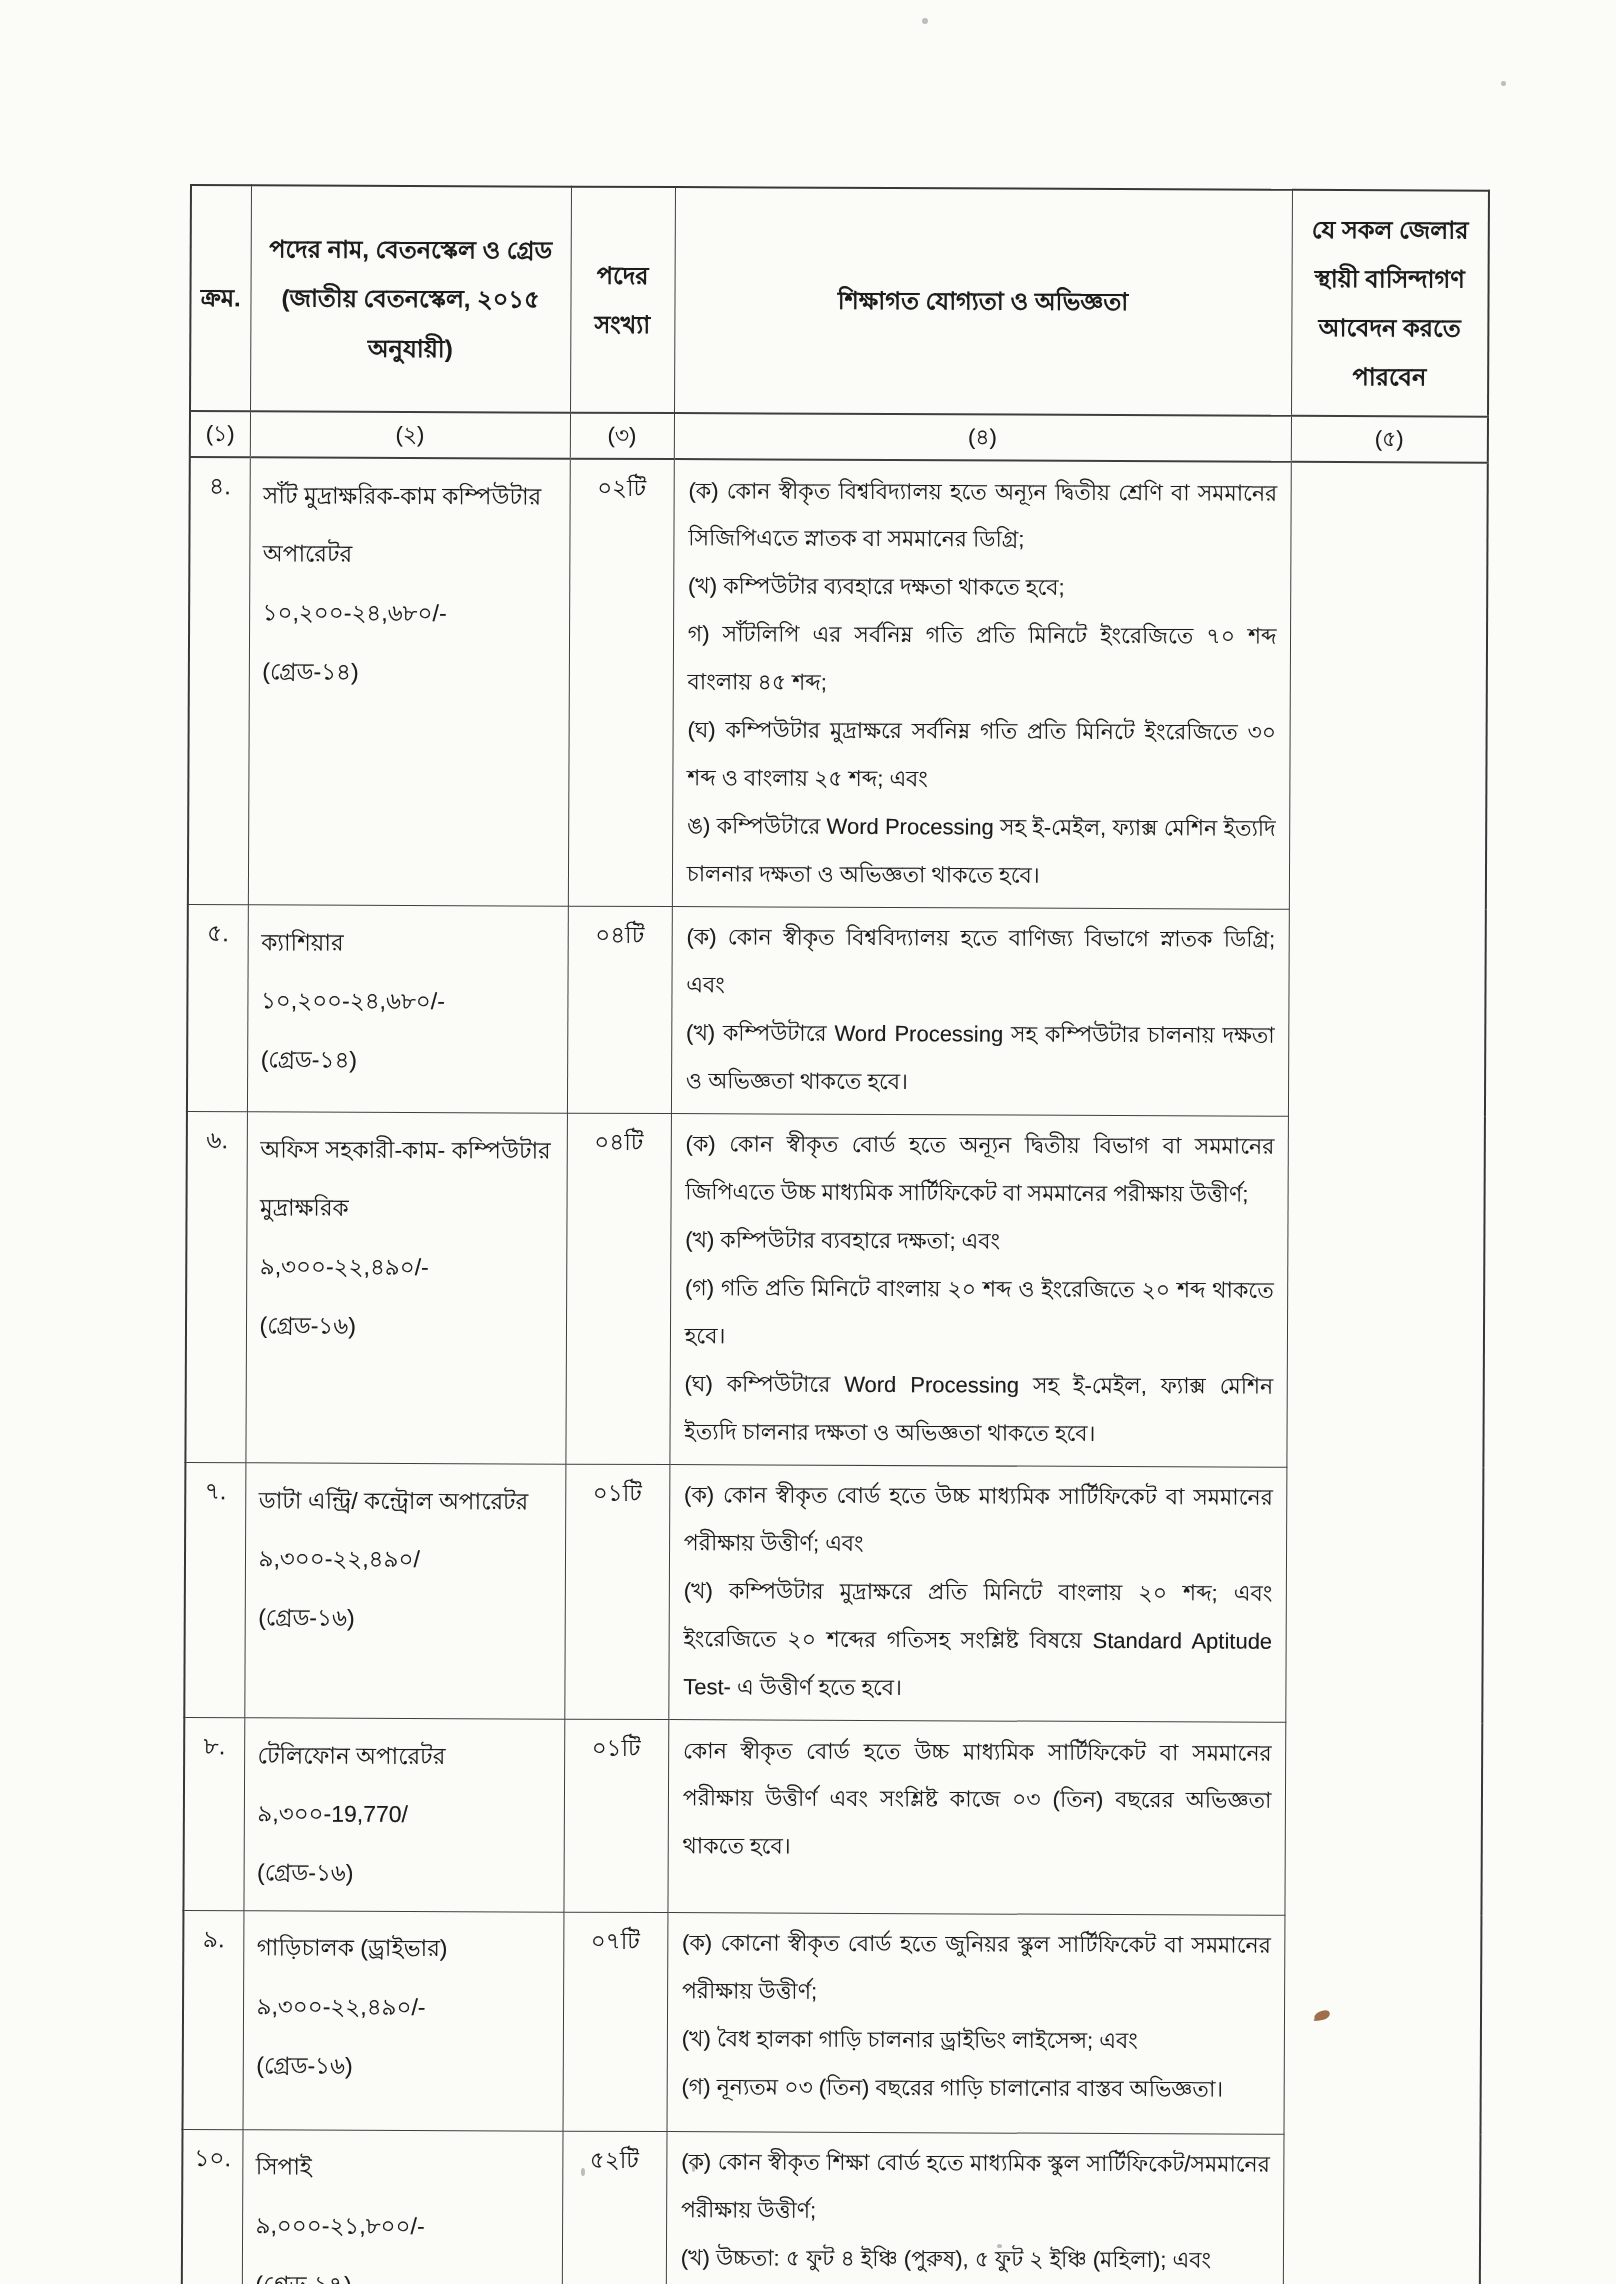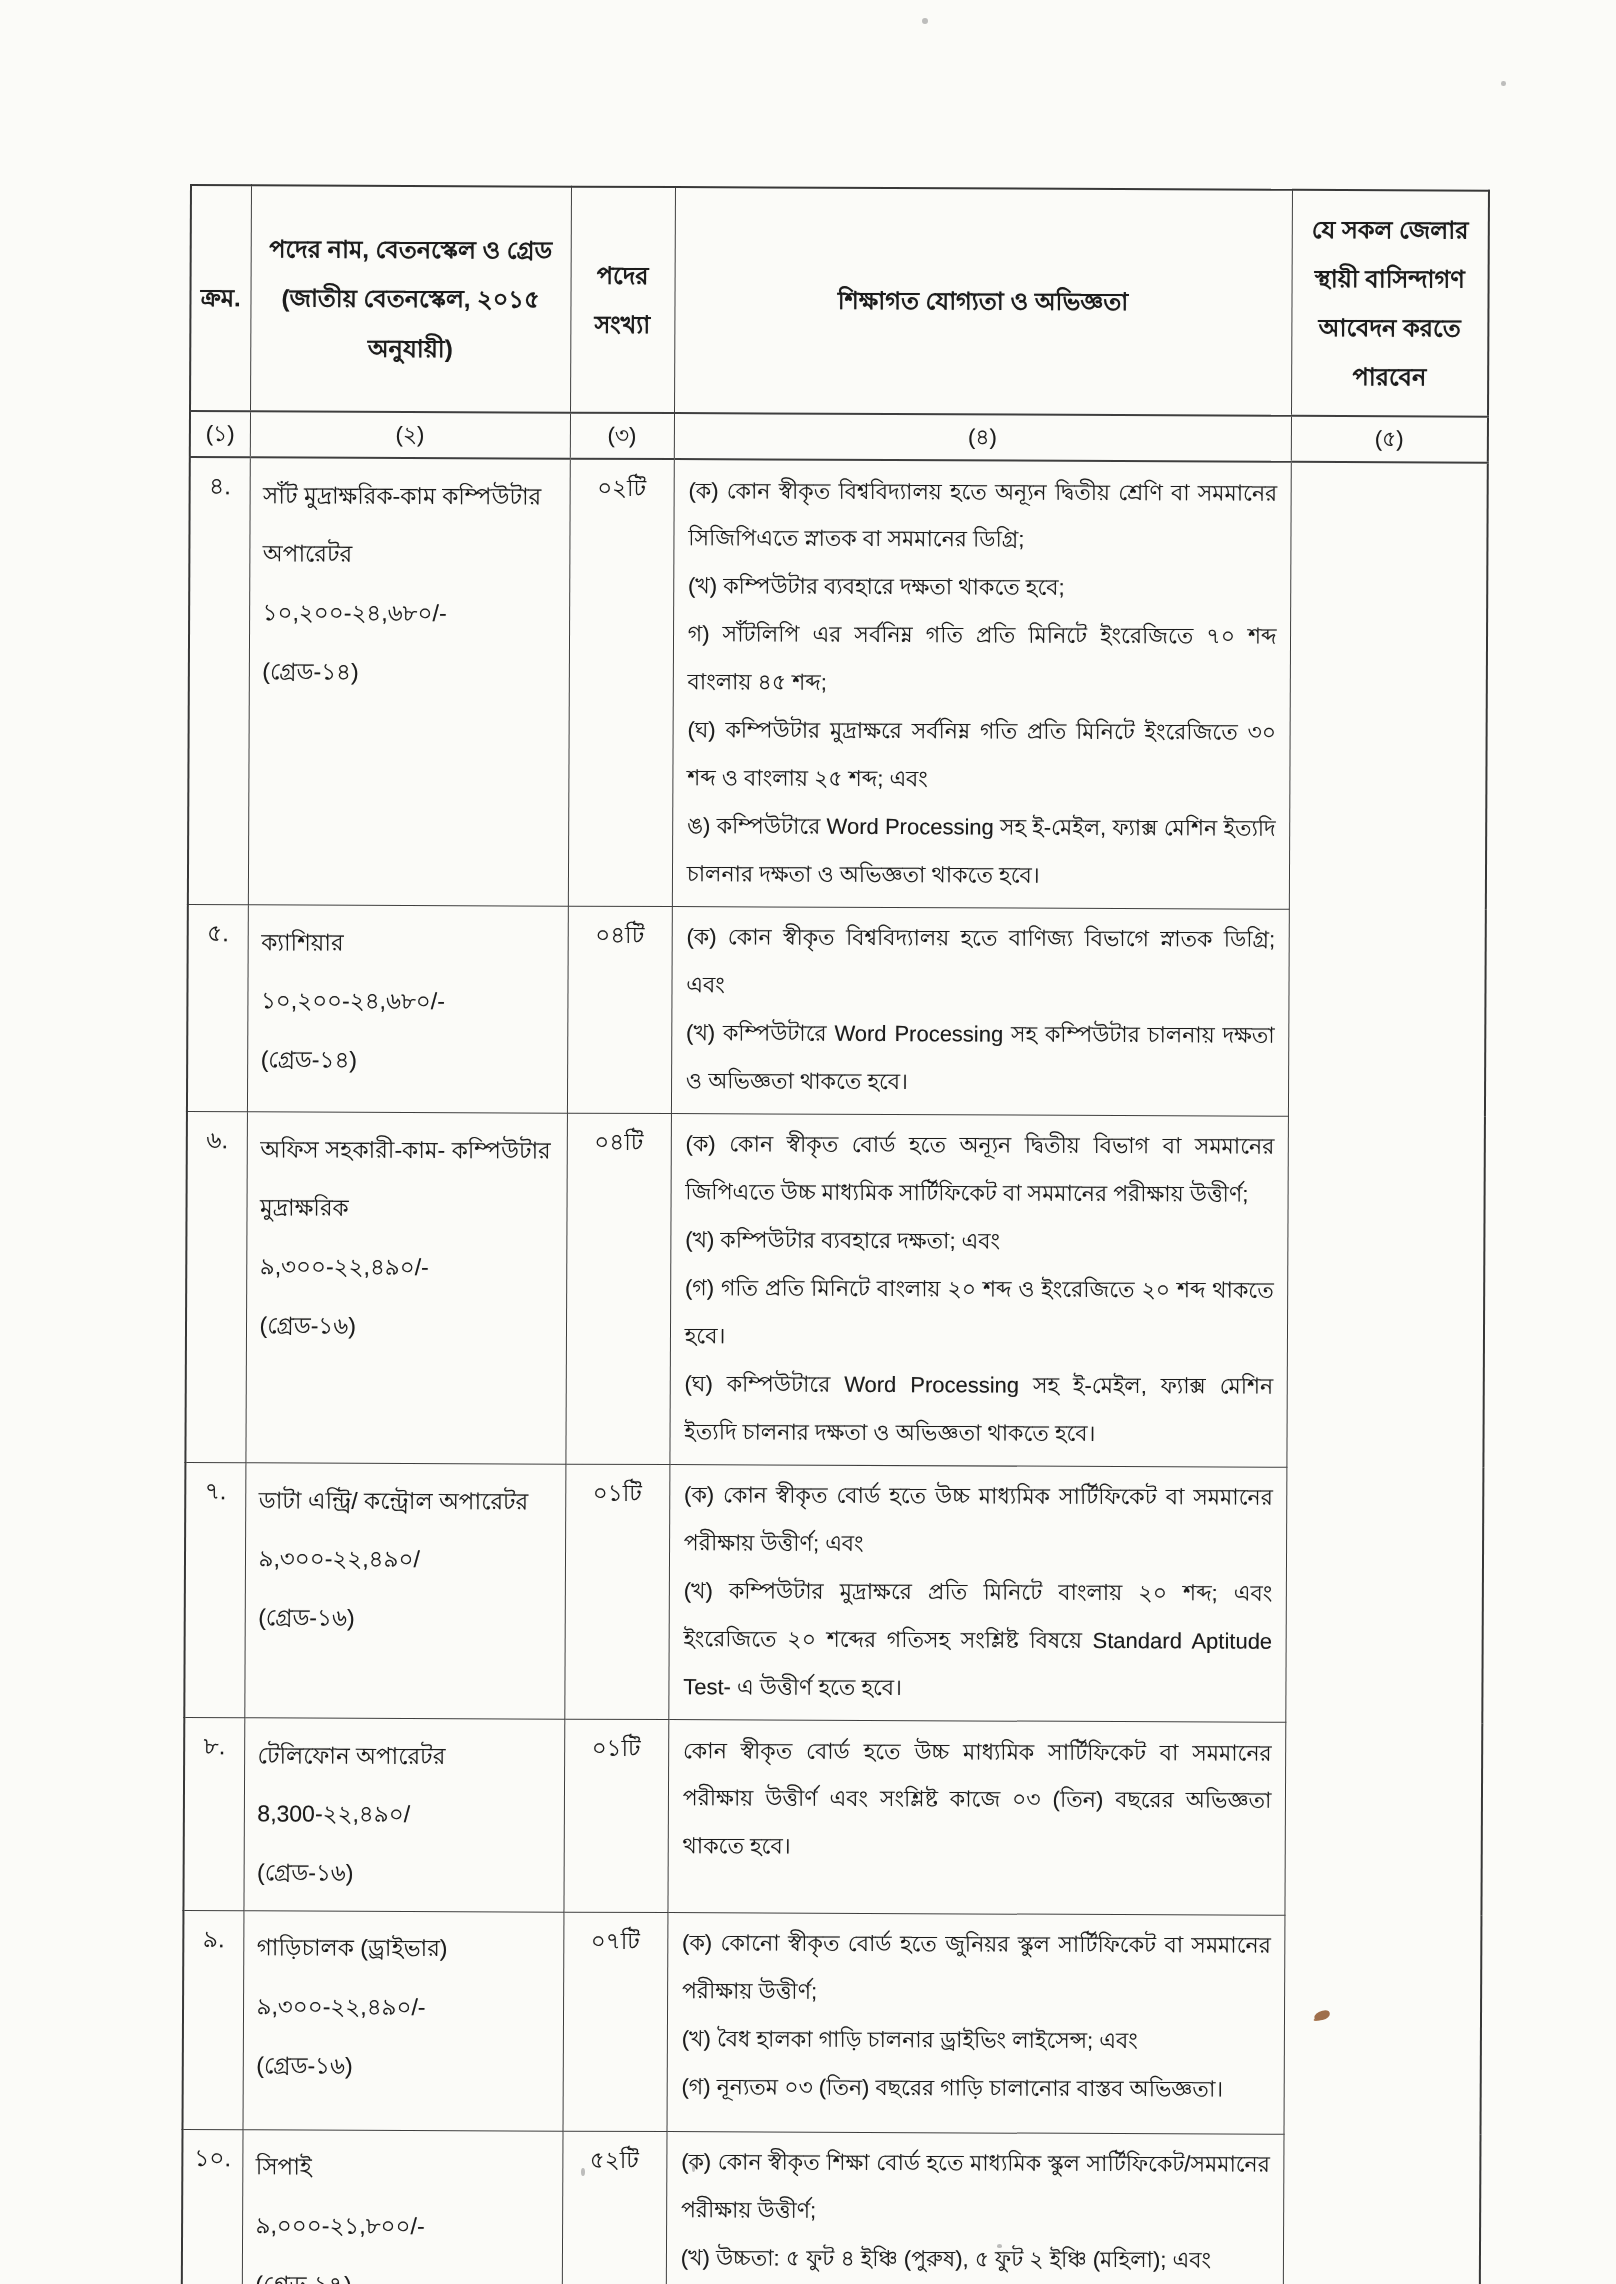--- a/index.html
+++ b/index.html
@@ -187,21 +187,21 @@
         <td class="post-cell">ডাটা এন্ট্রি/ কন্ট্রোল অপারেটর
 ৯,৩০০-২২,৪৯০/
 (গ্রেড-১৬)</td>
         <td class="count-cell">০১টি</td>
         <td class="qual-cell">(ক) কোন স্বীকৃত বোর্ড হতে উচ্চ মাধ্যমিক সার্টিফিকেট বা সমমানের পরীক্ষায় উত্তীর্ণ; এবং
 (খ) কম্পিউটার মুদ্রাক্ষরে প্রতি মিনিটে বাংলায় ২০ শব্দ; এবং ইংরেজিতে ২০ শব্দের গতিসহ সংশ্লিষ্ট বিষয়ে Standard Aptitude Test- এ উত্তীর্ণ হতে হবে।</td>
       </tr>
       <tr class="r8">
         <td class="serial-cell">৮.</td>
         <td class="post-cell">টেলিফোন অপারেটর
-8,300-২২,৪৯০/
+৯,৩০০-19,770/
 (গ্রেড-১৬)</td>
         <td class="count-cell">০১টি</td>
         <td class="qual-cell">কোন স্বীকৃত বোর্ড হতে উচ্চ মাধ্যমিক সার্টিফিকেট বা সমমানের পরীক্ষায় উত্তীর্ণ এবং সংশ্লিষ্ট কাজে ০৩ (তিন) বছরের অভিজ্ঞতা থাকতে হবে।</td>
       </tr>
       <tr class="r9">
         <td class="serial-cell">৯.</td>
         <td class="post-cell">গাড়িচালক (ড্রাইভার)
 ৯,৩০০-২২,৪৯০/-
 (গ্রেড-১৬)</td>
         <td class="count-cell">০৭টি</td>

